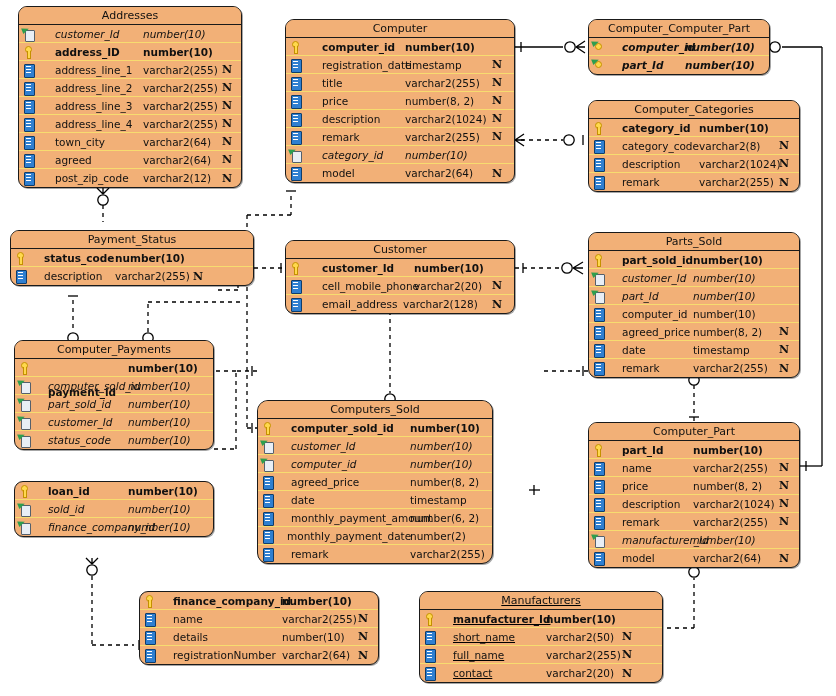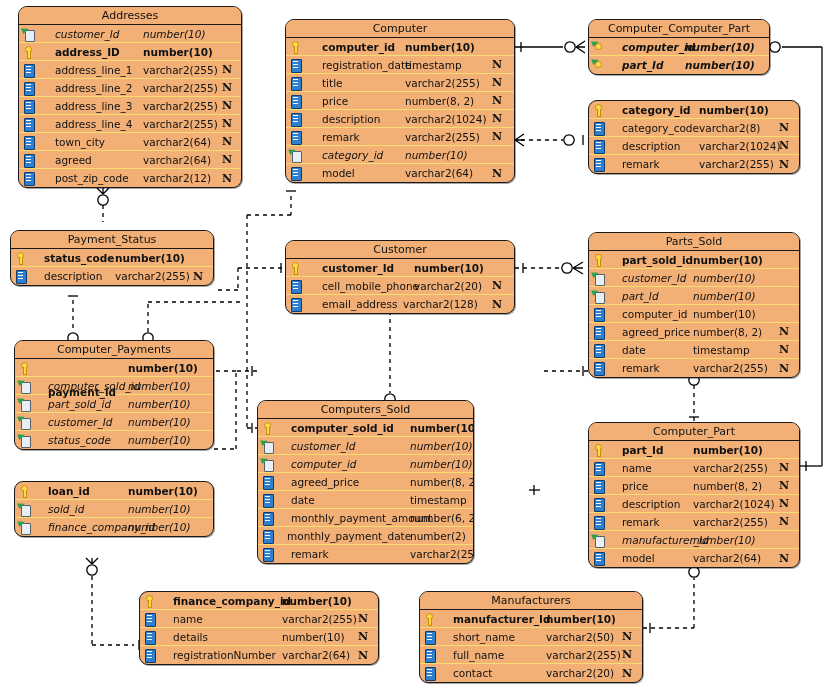--- a/index.html
+++ b/index.html
@@ -319,20 +319,21 @@
         <span class="a-name" style="margin-left: 13px;">computer_id</span>
         <span class="a-type" style="left: 96px;">number(10)</span>
       </div>
       <div class="attr pk fk">
         <span class="ico keyfk"></span>
         <span class="a-name" style="margin-left: 13px;">part_Id</span>
         <span class="a-type" style="left: 96px;">number(10)</span>
       </div>
     </div>
     <div class="entity" style="left: 588px; top: 100px; width: 212px;">
+      <div class="ent-title">Computer_Categories</div>
       <div class="attr pk">
         <span class="ico key"></span>
         <span class="a-name" style="margin-left: 13px;">category_id</span>
         <span class="a-type" style="left: 110px;">number(10)</span>
       </div>
       <div class="attr">
         <span class="ico col"></span>
         <span class="a-name" style="margin-left: 13px;">category_code</span>
         <span class="a-type" style="left: 110px;">varchar2(8)</span>
         <span class="a-null" style="left: 190px;">N</span>
@@ -343,21 +344,21 @@
         <span class="a-type" style="left: 110px;">varchar2(1024)</span>
         <span class="a-null" style="left: 190px;">N</span>
       </div>
       <div class="attr">
         <span class="ico col"></span>
         <span class="a-name" style="margin-left: 13px;">remark</span>
         <span class="a-type" style="left: 110px;">varchar2(255)</span>
         <span class="a-null" style="left: 190px;">N</span>
       </div>
     </div>
-    <div class="entity" style="left: 10px; top: 230px; width: 204px;">
+    <div class="entity" style="left: 10px; top: 230px; width: 244px;">
       <div class="ent-title">Payment_Status</div>
       <div class="attr pk">
         <span class="ico key"></span>
         <span class="a-name" style="margin-left: 13px;">status_code</span>
         <span class="a-type" style="left: 104px;">number(10)</span>
       </div>
       <div class="attr">
         <span class="ico col"></span>
         <span class="a-name" style="margin-left: 13px;">description</span>
         <span class="a-type" style="left: 104px;">varchar2(255)</span>
@@ -446,21 +447,21 @@
         <span class="ico fkcol"></span>
         <span class="a-name" style="margin-left: 13px;">customer_Id</span>
         <span class="a-type" style="left: 113px;">number(10)</span>
       </div>
       <div class="attr fk">
         <span class="ico fkcol"></span>
         <span class="a-name" style="margin-left: 13px;">status_code</span>
         <span class="a-type" style="left: 113px;">number(10)</span>
       </div>
     </div>
-    <div class="entity" style="left: 257px; top: 400px; width: 217px;">
+    <div class="entity" style="left: 257px; top: 400px; width: 236px; border-radius: 11px;">
       <div class="ent-title">Computers_Sold</div>
       <div class="attr pk">
         <span class="ico key"></span>
         <span class="a-name" style="margin-left: 13px;">computer_sold_id</span>
         <span class="a-type" style="left: 152px;">number(10)</span>
       </div>
       <div class="attr fk">
         <span class="ico fkcol"></span>
         <span class="a-name" style="margin-left: 13px;">customer_Id</span>
         <span class="a-type" style="left: 152px;">number(10)</span>
@@ -579,21 +580,21 @@
         <span class="a-type" style="left: 142px;">number(10)</span>
         <span class="a-null" style="left: 218px;">N</span>
       </div>
       <div class="attr">
         <span class="ico col"></span>
         <span class="a-name" style="margin-left: 13px;">registrationNumber</span>
         <span class="a-type" style="left: 142px;">varchar2(64)</span>
         <span class="a-null" style="left: 218px;">N</span>
       </div>
     </div>
-    <div class="entity" style="left: 419px; top: 591px; width: 224px;">
+    <div class="entity" style="left: 419px; top: 591px; width: 244px; text-decoration: underline;">
       <div class="ent-title">Manufacturers</div>
       <div class="attr pk">
         <span class="ico key"></span>
         <span class="a-name" style="margin-left: 13px;">manufacturer_Id</span>
         <span class="a-type" style="left: 126px;">number(10)</span>
       </div>
       <div class="attr">
         <span class="ico col"></span>
         <span class="a-name" style="margin-left: 13px;">short_name</span>
         <span class="a-type" style="left: 126px;">varchar2(50)</span>

